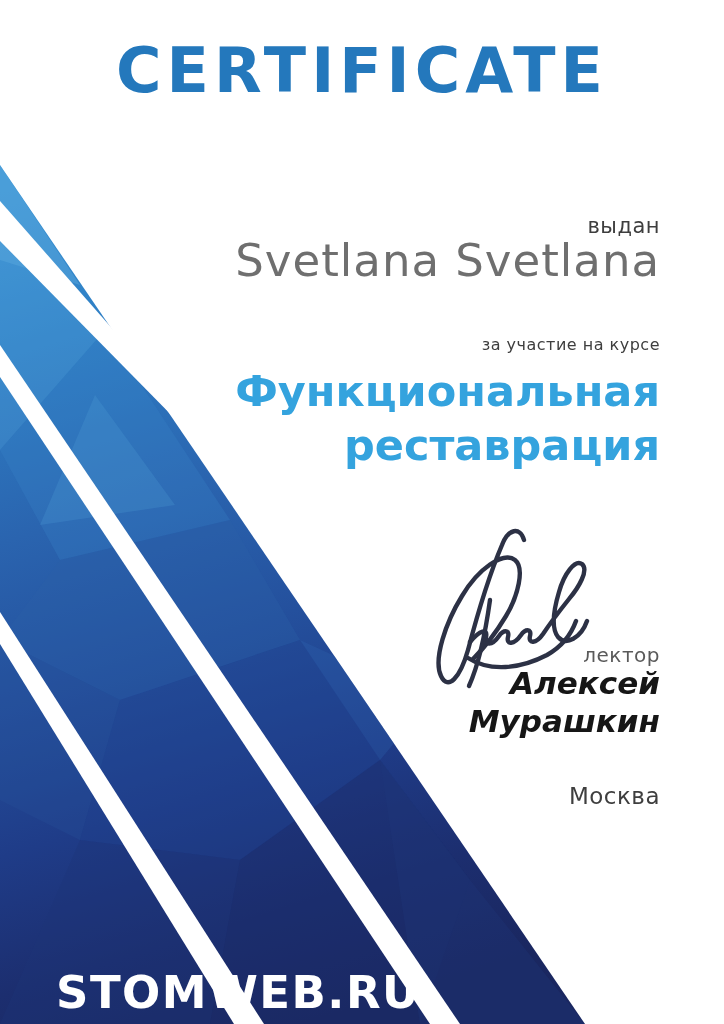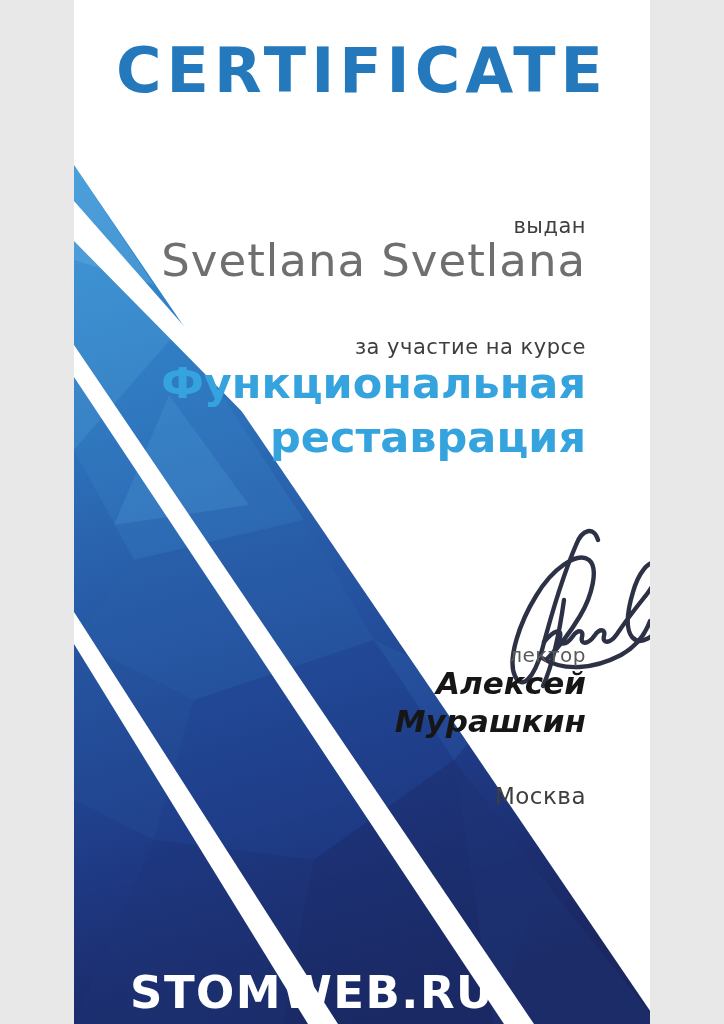--- a/index.html
+++ b/index.html
@@ -1,37 +1,37 @@
 <!DOCTYPE html>
 <html><head>
 <meta charset="utf-8">
 <style>
   html,body{margin:0;padding:0;background:#e8e8e8;}
   .page{
     position:relative;
-    width:576px;height:1024px;
+    width:724px;height:1024px;
     background:#ffffff;
     overflow:hidden;
     font-family:"DejaVu Sans","Liberation Sans",sans-serif;
     margin:0 auto;
   }
   .bg-svg{position:absolute;left:0;top:0;width:724px;height:1024px;}
   .headline{
     position:absolute;left:0;right:0;top:34px;
     text-align:center;
     font-size:62px;font-weight:800;
     letter-spacing:5px;
     color:#2478BC;
     white-space:nowrap;
   }
   .rcol{position:absolute;right:64px;text-align:right;white-space:nowrap;}
   .issued-label{top:195px;font-size:21px;color:#3E3E3E;letter-spacing:.5px;margin-top:19px;}
   .recipient{top:234px;font-size:45px;color:#6F6F6F;letter-spacing:1px;}
-  .participation{top:335px;font-size:21px;color:#3E3E3E;letter-spacing:.5px;}
-  .course-title{top:356px;font-size:43px;font-weight:800;color:#34A3DE;line-height:1.26;}
+  .participation{top:335px;font-size:16px;color:#3E3E3E;letter-spacing:.5px;}
+  .course-title{top:364px;font-size:43px;font-weight:800;color:#34A3DE;line-height:1.26;}
   .lecturer-label{top:643px;font-size:20px;color:#5A5A5A;letter-spacing:.5px;}
   .lecturer-name{top:664px;font-size:31px;font-weight:800;color:#161616;line-height:1.24;font-style:italic;}
   .date-block{top:781px;font-size:23px;color:#3E3E3E;line-height:1.34;letter-spacing:.5px;}
   .brand{
     position:absolute;left:56px;top:934px;
     font-size:45px;font-weight:800;color:#FFFFFF;
     letter-spacing:1.5px;white-space:nowrap;margin-top:32px;
   }
   .sig-svg{position:absolute;left:428px;top:510px;width:180px;height:190px;}
 </style>

